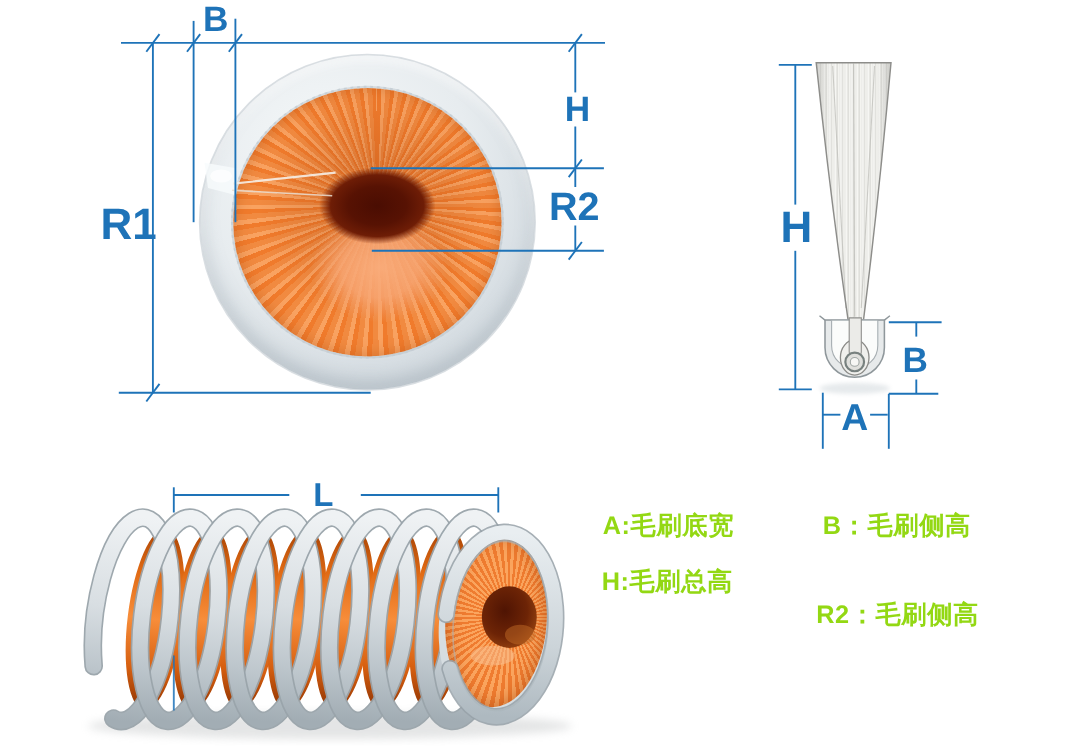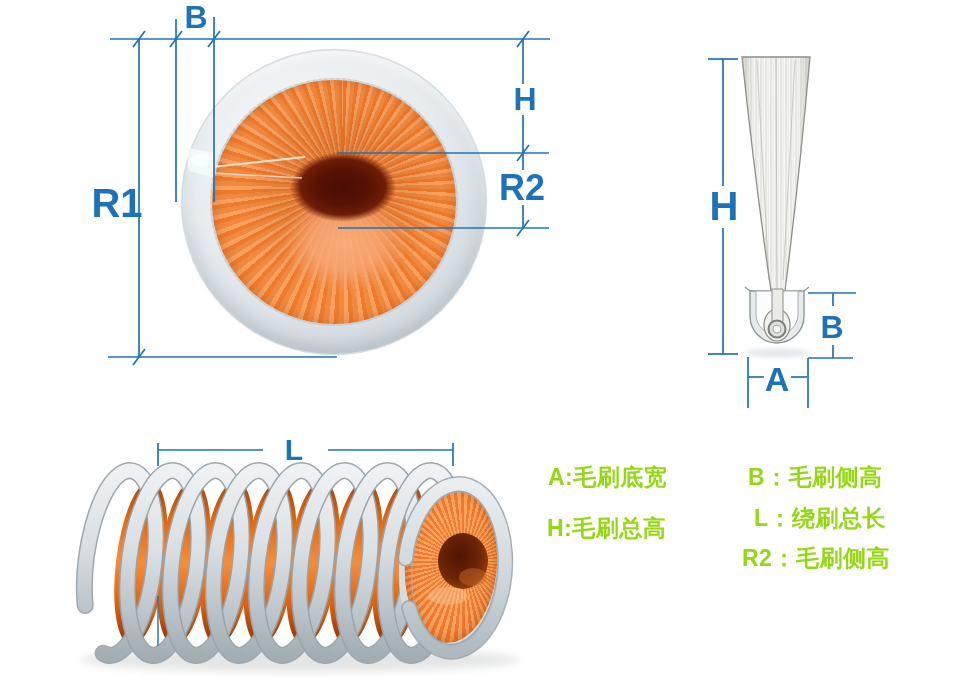--- a/index.html
+++ b/index.html
@@ -199,16 +199,15 @@
       <line x1="158" y1="443" x2="158" y2="466"></line>
       <line x1="453" y1="443" x2="453" y2="466"></line>
       <line x1="158" y1="596" x2="158" y2="646" opacity=".85"></line>
     </g>
     <text class="fs30" x="294" y="460">L</text>
   </svg>
 
   <div class="legend-item" style="left:548px;top:462px;">A:毛刷底宽</div>
   <div class="legend-item" style="left:748px;top:462px;">B：毛刷侧高</div>
   <div class="legend-item" style="left:547px;top:513px;">H:毛刷总高</div>
-  <div class="legend-item" style="left:754px;top:503px;">L：绕刷总长</div>
   <div class="legend-item" style="left:742px;top:543px;">R2：毛刷侧高</div>
 
 </div>
 
 </body></html>

